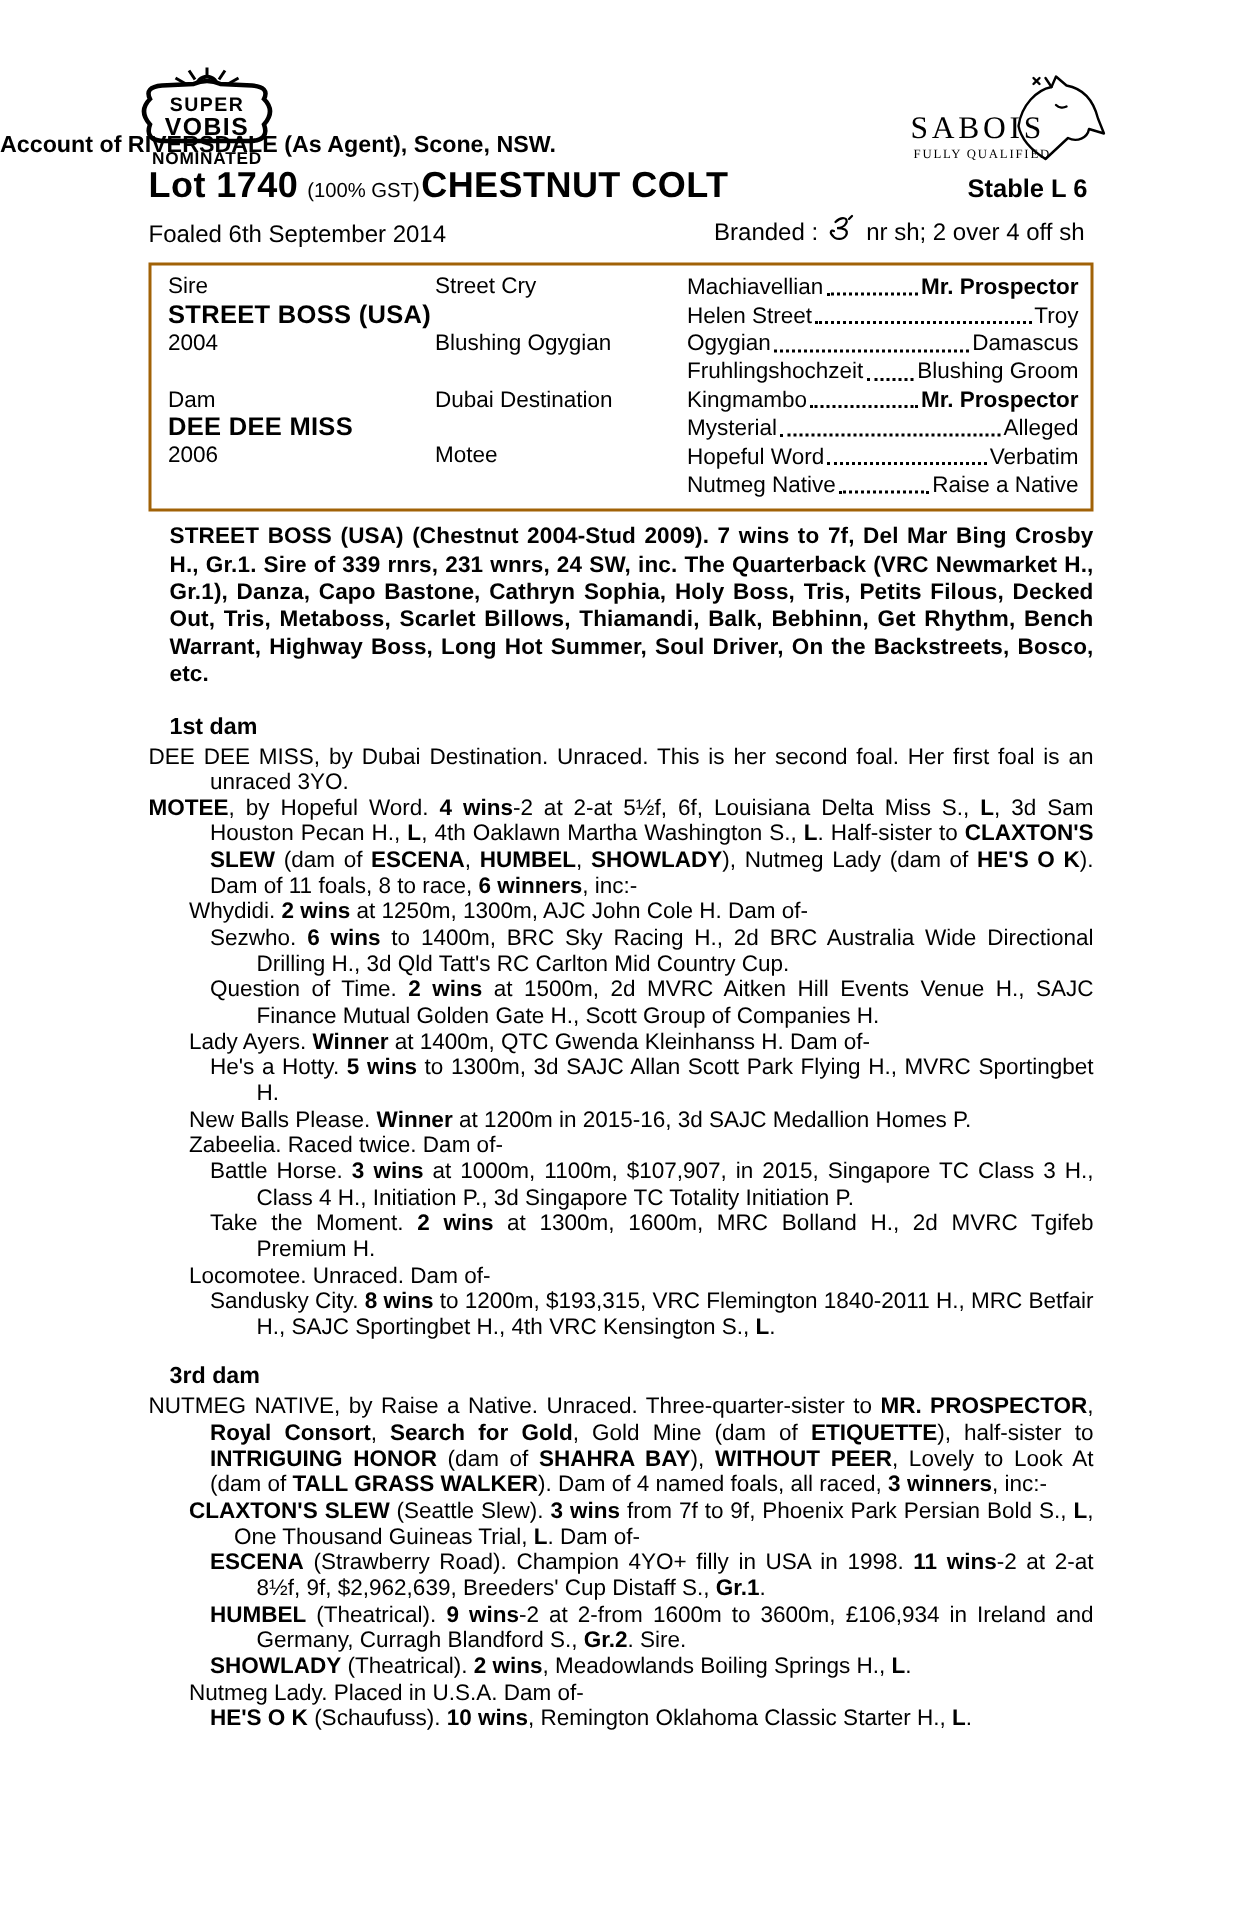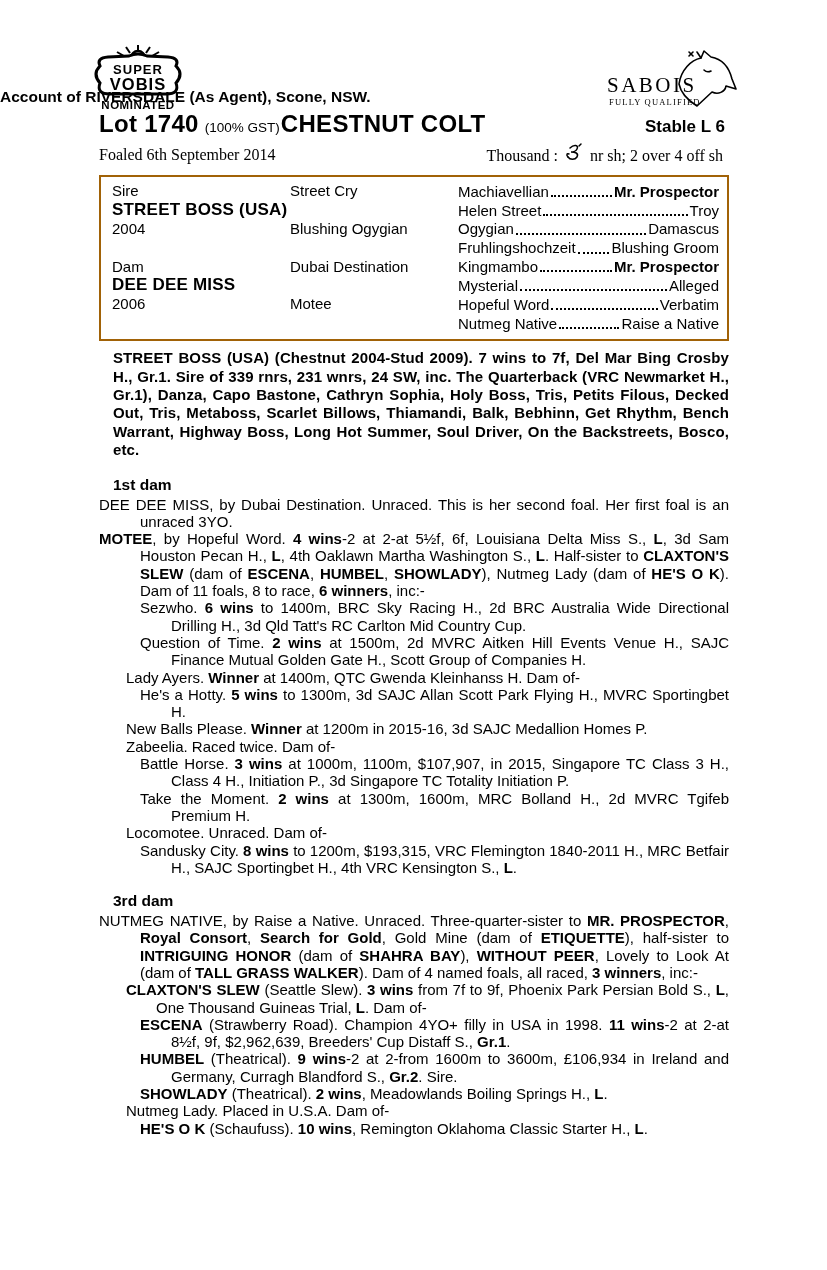--- a/index.html
+++ b/index.html
@@ -18,21 +18,21 @@
   .sabois-logo { position:absolute; top:48px; right:90px; }
 
   .content { position:absolute; left:99px; top:110px; width:630px; }
 
   .lot-row { display:flex; align-items:baseline; }
   .lot-label { font-weight:bold; font-size:24px; letter-spacing:.3px; }
   .gst-note { font-size:13.5px; margin:0 1px 0 6px; }
   .colt-title { font-weight:bold; font-size:24px; letter-spacing:.3px; }
   .stable { margin-left:auto; font-weight:bold; font-size:17px; margin-right:4px; }
 
-  .foal-row { display:flex; align-items:flex-start; margin-top:8px; font-size:16px;font-family:Liberation Serif, serif; }
+  .foal-row { display:flex; align-items:flex-end; margin-top:8px; font-size:16px; }
   .brand-group { margin-left:auto; display:flex; align-items:center; margin-right:6px; }
   .brand-glyph { margin:0 6px; position:relative; top:-4px; }
 
   
   .pedbox { margin-top:9px; border:2px solid #a16207; padding:5px 8px 6px 11px;
             display:flex; font-size:15px; }
   .pcol1 { width:178px; } .pcol2 { width:168px; } .pcol3 { flex:1; }
   .slot { height:18.9px; line-height:18.9px; white-space:nowrap; }
   .bigname { font-weight:bold; font-size:17px; letter-spacing:.2px; }
   .lrow { display:flex; align-items:flex-end; height:18.9px; line-height:18.2px; }
@@ -93,21 +93,21 @@
     <div class="lot-row">
       <span class="lot-label">Lot 1740</span>
       <span class="gst-note">(100% GST)</span>
       <span class="colt-title">CHESTNUT COLT</span>
       <span class="stable">Stable L 6</span>
     </div>
 
     <div class="foal-row">
       <span>Foaled 6th September 2014</span>
       <span class="brand-group">
-        <span>Thousand :</span>
+        <span>Branded :</span>
         <svg class="brand-glyph" width="20" height="20" viewBox="0 0 20 20">
           <g stroke="#000" stroke-width="1.5" fill="none" stroke-linecap="round">
             <path d="M6 6 C10 2 15 3 13 7 C12 9 9 10 7 10 C11 10 15 11 13 15 C11 18 6 18 4 15"></path>
             <path d="M4 15 C2 13 3 11 5 12"></path>
             <path d="M15 4 L17 2"></path>
           </g>
         </svg>
         <span>nr sh; 2 over 4 off sh</span>
       </span>
     </div>
@@ -179,20 +179,21 @@
 
     <p class="sire-blurb" id="sire-blurb"><span class="b">STREET BOSS (USA) (Chestnut 2004-Stud 2009). 7 wins to 7f, Del Mar Bing Crosby H., Gr.1. Sire of 339 rnrs, 231 wnrs, 24 SW, inc. The Quarterback (VRC Newmarket H., Gr.1), Danza, Capo Bastone, Cathryn Sophia, Holy Boss, Tris, Petits Filous, Decked Out, Tris, Metaboss, Scarlet Billows, Thiamandi, Balk, Bebhinn, Get Rhythm, Bench Warrant, Highway Boss, Long Hot Summer, Soul Driver, On the Backstreets, Bosco, etc.</span></p>
 
     <div id="sections">
         <section>
           <div class="dam-head">1st dam</div>
           <p class="para lvl0"><span>DEE DEE MISS, by Dubai Destination. Unraced. This is her second foal. Her first foal is an unraced 3YO.</span></p>
         </section>
         <section>
           <p class="para lvl0"><span class="b">MOTEE</span><span>, by Hopeful Word. </span><span class="b">4 wins</span><span>-2 at 2-at 5½f, 6f, Louisiana Delta Miss S., </span><span class="b">L</span><span>, 3d Sam Houston Pecan H., </span><span class="b">L</span><span>, 4th Oaklawn Martha Washington S., </span><span class="b">L</span><span>. Half-sister to </span><span class="b">CLAXTON'S SLEW</span><span> (dam of </span><span class="b">ESCENA</span><span>, </span><span class="b">HUMBEL</span><span>, </span><span class="b">SHOWLADY</span><span>), Nutmeg Lady (dam of </span><span class="b">HE'S O K</span><span>). Dam of 11 foals, 8 to race, </span><span class="b">6 winners</span><span>, inc:-</span></p>
+          <p class="para lvl1"><span>Whydidi. </span><span class="b">2 wins</span><span> at 1250m, 1300m, AJC John Cole H. Dam of-</span></p>
           <p class="para lvl2"><span>Sezwho. </span><span class="b">6 wins</span><span> to 1400m, BRC Sky Racing H., 2d BRC Australia Wide Directional Drilling H., 3d Qld Tatt's RC Carlton Mid Country Cup.</span></p>
           <p class="para lvl2"><span>Question of Time. </span><span class="b">2 wins</span><span> at 1500m, 2d MVRC Aitken Hill Events Venue H., SAJC Finance Mutual Golden Gate H., Scott Group of Companies H.</span></p>
           <p class="para lvl1"><span>Lady Ayers. </span><span class="b">Winner</span><span> at 1400m, QTC Gwenda Kleinhanss H. Dam of-</span></p>
           <p class="para lvl2"><span>He's a Hotty. </span><span class="b">5 wins</span><span> to 1300m, 3d SAJC Allan Scott Park Flying H., MVRC Sportingbet H.</span></p>
           <p class="para lvl1"><span>New Balls Please. </span><span class="b">Winner</span><span> at 1200m in 2015-16, 3d SAJC Medallion Homes P.</span></p>
           <p class="para lvl1"><span>Zabeelia. Raced twice. Dam of-</span></p>
           <p class="para lvl2"><span>Battle Horse. </span><span class="b">3 wins</span><span> at 1000m, 1100m, $107,907, in 2015, Singapore TC Class 3 H., Class 4 H., Initiation P., 3d Singapore TC Totality Initiation P.</span></p>
           <p class="para lvl2"><span>Take the Moment. </span><span class="b">2 wins</span><span> at 1300m, 1600m, MRC Bolland H., 2d MVRC Tgifeb Premium H.</span></p>
           <p class="para lvl1"><span>Locomotee. Unraced. Dam of-</span></p>
           <p class="para lvl2"><span>Sandusky City. </span><span class="b">8 wins</span><span> to 1200m, $193,315, VRC Flemington 1840-2011 H., MRC Betfair H., SAJC Sportingbet H., 4th VRC Kensington S., </span><span class="b">L</span><span>.</span></p>

